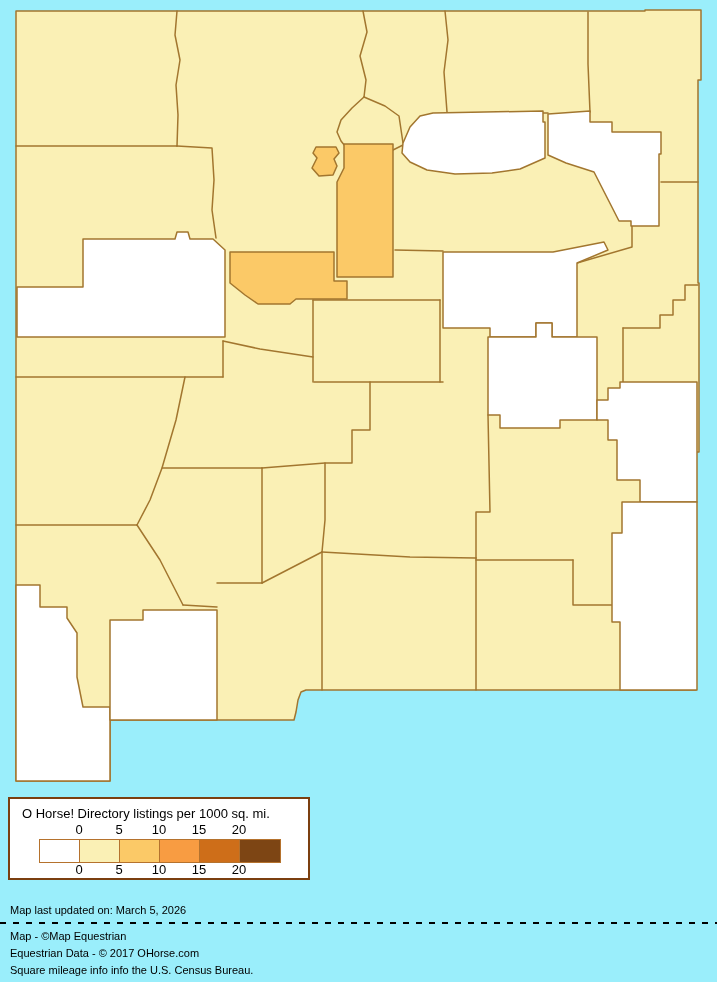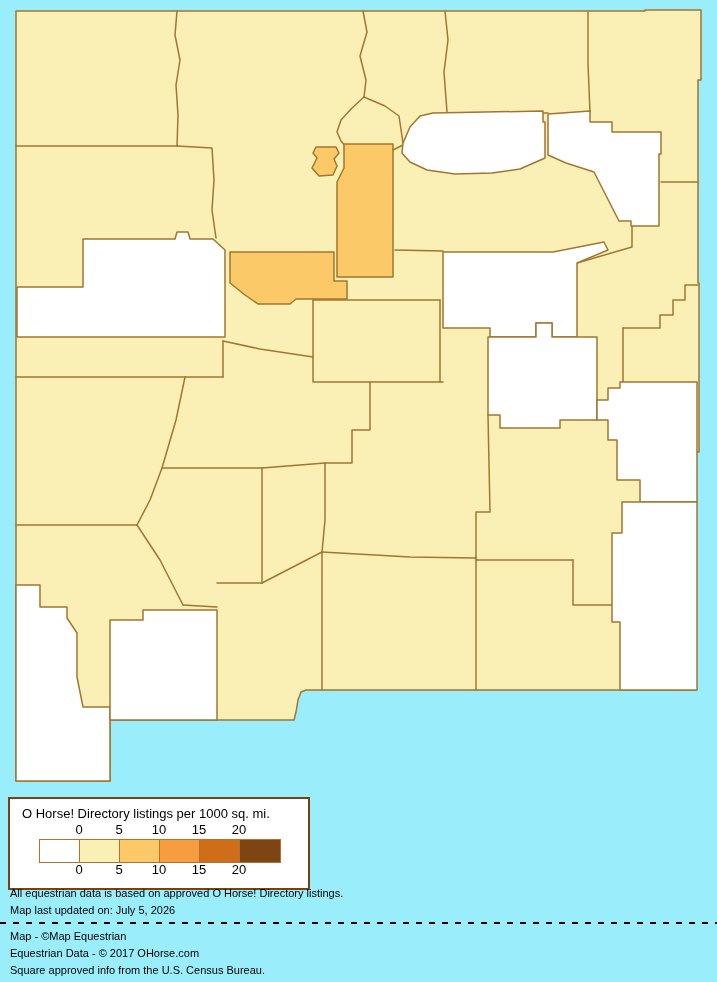--- a/index.html
+++ b/index.html
@@ -7,21 +7,21 @@
     position:relative;
     width:717px;height:982px;
     overflow:hidden;
     font-family:"Liberation Sans", sans-serif;
     background:#9AEEFB;
   }
   #map-svg{position:absolute;left:0;top:0;}
   .county{stroke:#A2762F;stroke-width:1.5;stroke-linejoin:round;}
   .cline{fill:none;stroke:#A2762F;stroke-width:1.5;stroke-linejoin:round;stroke-linecap:round;}
   #legend-box{
-    position:absolute;left:8px;top:797px;width:302px;height:93px;
+    position:absolute;left:8px;top:797px;width:302px;height:83px;
     background:#FFFFFF;border:2px solid #7B3F10;box-sizing:border-box;
   }
   #legend-title{
     position:absolute;left:12px;top:7px;font-size:13px;color:#000;white-space:nowrap;
   }
   .tick-row{position:absolute;left:0;width:100%;height:14px;}
   #tick-row-top{top:23px;}
   #tick-row-bottom{top:63px;}
   .tick{
     position:absolute;width:30px;text-align:center;font-size:13px;color:#000;
@@ -120,20 +120,19 @@
       </div>
     <div id="tick-row-bottom" class="tick-row">
         <span class="tick" style="left: 54px;">0</span>
         <span class="tick" style="left: 94px;">5</span>
         <span class="tick" style="left: 134px;">10</span>
         <span class="tick" style="left: 174px;">15</span>
         <span class="tick" style="left: 214px;">20</span>
       </div>
   </div>
 
-  <div class="footer-line" style="top:887px">All equestrian data is based on approved O Horse! Directory listings.</div>
-  <div class="footer-line" style="top:904px">Map last updated on: July 5, 2026</div>
+  <div class="footer-line" style="top:904px">Map last updated on: March 5, 2026</div>
   <div id="divider"></div>
   <div class="footer-line" style="top:930px">Map - ©Map Equestrian</div>
   <div class="footer-line" style="top:947px">Equestrian Data - © 2017 OHorse.com</div>
-  <div class="footer-line" style="top:964px">Square approved info from the U.S. Census Bureau.</div>
+  <div class="footer-line" style="top:964px">Square mileage info info the U.S. Census Bureau.</div>
 
 </div>
 
 </body></html>

